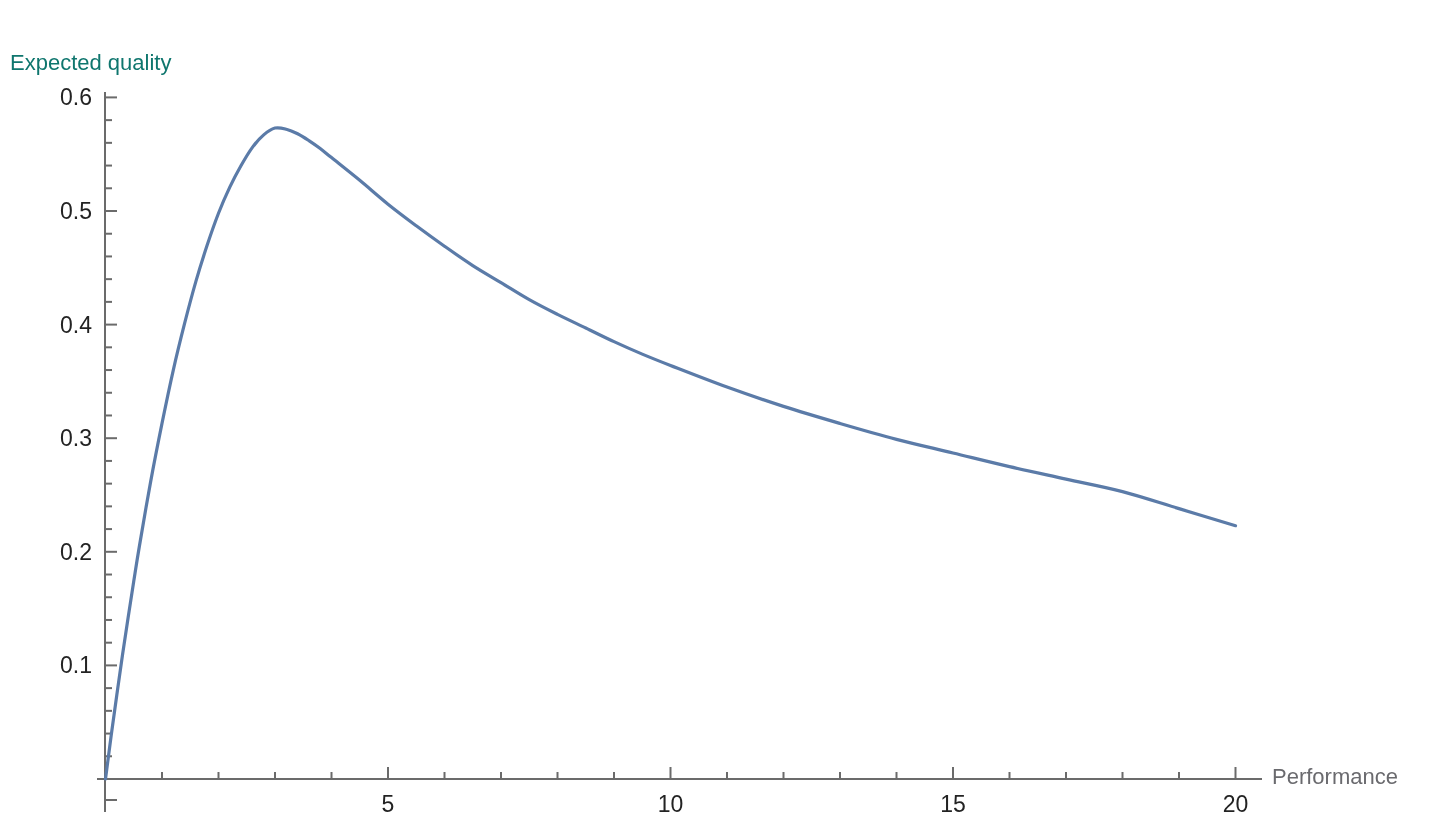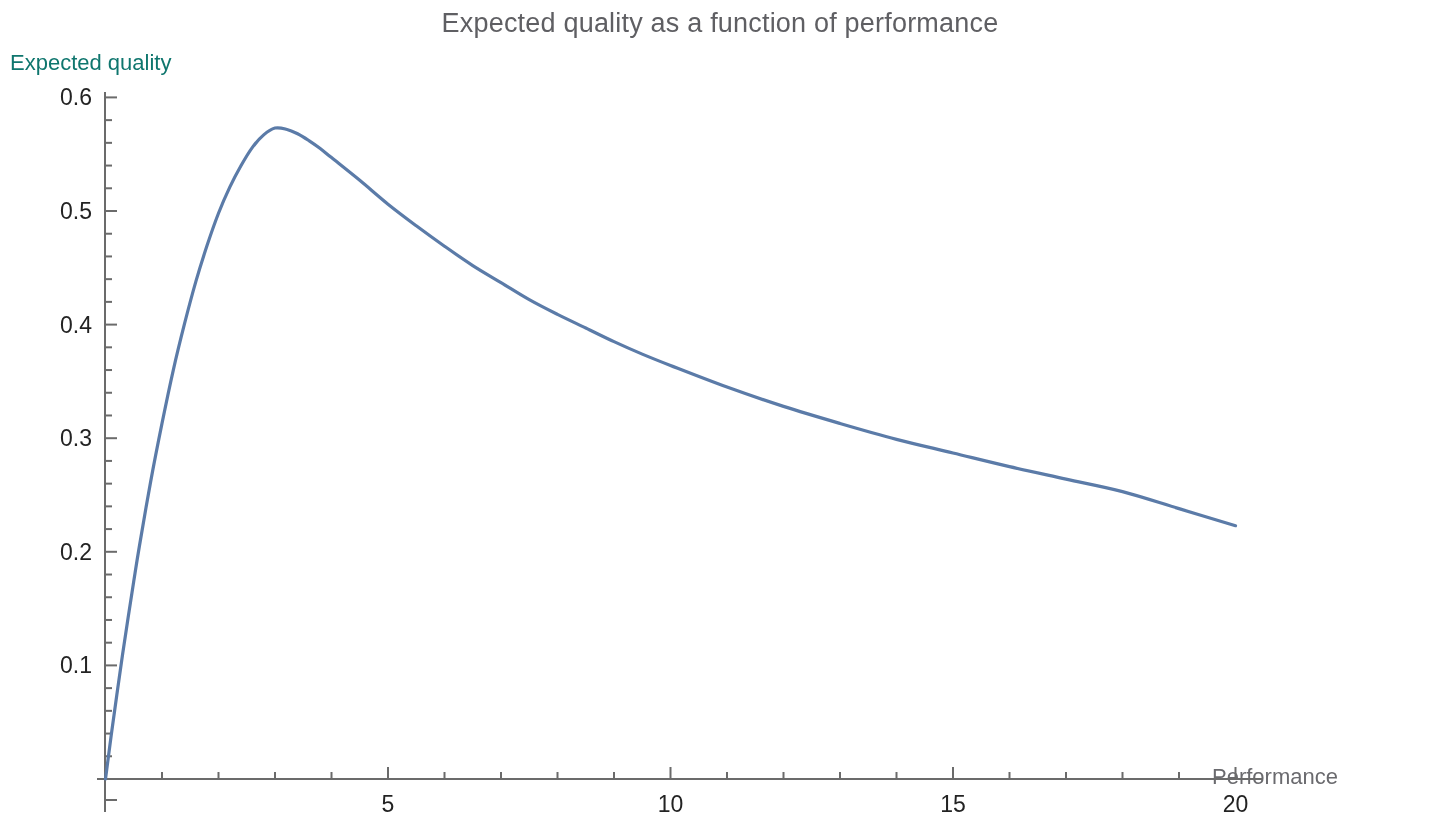--- a/index.html
+++ b/index.html
@@ -35,21 +35,21 @@
   .axis-label-y {
     position: absolute;
     left: 10px;
     top: 50px;
     font-size: 22px;
     color: #0f766e;
     white-space: nowrap;
   }
   .axis-label-x {
     position: absolute;
-    left: 1212px;
+    left: 1272px;
     top: 764px;
     font-size: 22px;
     color: #6a6a6e;
     white-space: nowrap;
   }
   svg.plot-svg {
     position: absolute;
     left: 0; top: 0;
     width: 1440px;
     height: 822px;
@@ -59,21 +59,20 @@
     font-family: "Liberation Sans", sans-serif;
     fill: #232323;
     font-size: 23px;
   }
 </style>
 </head>
 <body>
 
 <div id="plot-root">
 
-  <div class="chart-title">Expected quality as a function of performance</div>
 
   <div class="axis-label-y">Expected quality</div>
 
   <div class="axis-label-x">Performance</div>
 
   <svg class="plot-svg" viewBox="0 0 1440 822">
     <g id="axes-group">
       <line id="x-axis-line" x1="97" y1="779" x2="1262" y2="779" stroke="#6b6b6b" stroke-width="2"></line>
       <line id="y-axis-line" x1="105" y1="92" x2="105" y2="812" stroke="#6b6b6b" stroke-width="2"></line>
     </g>

